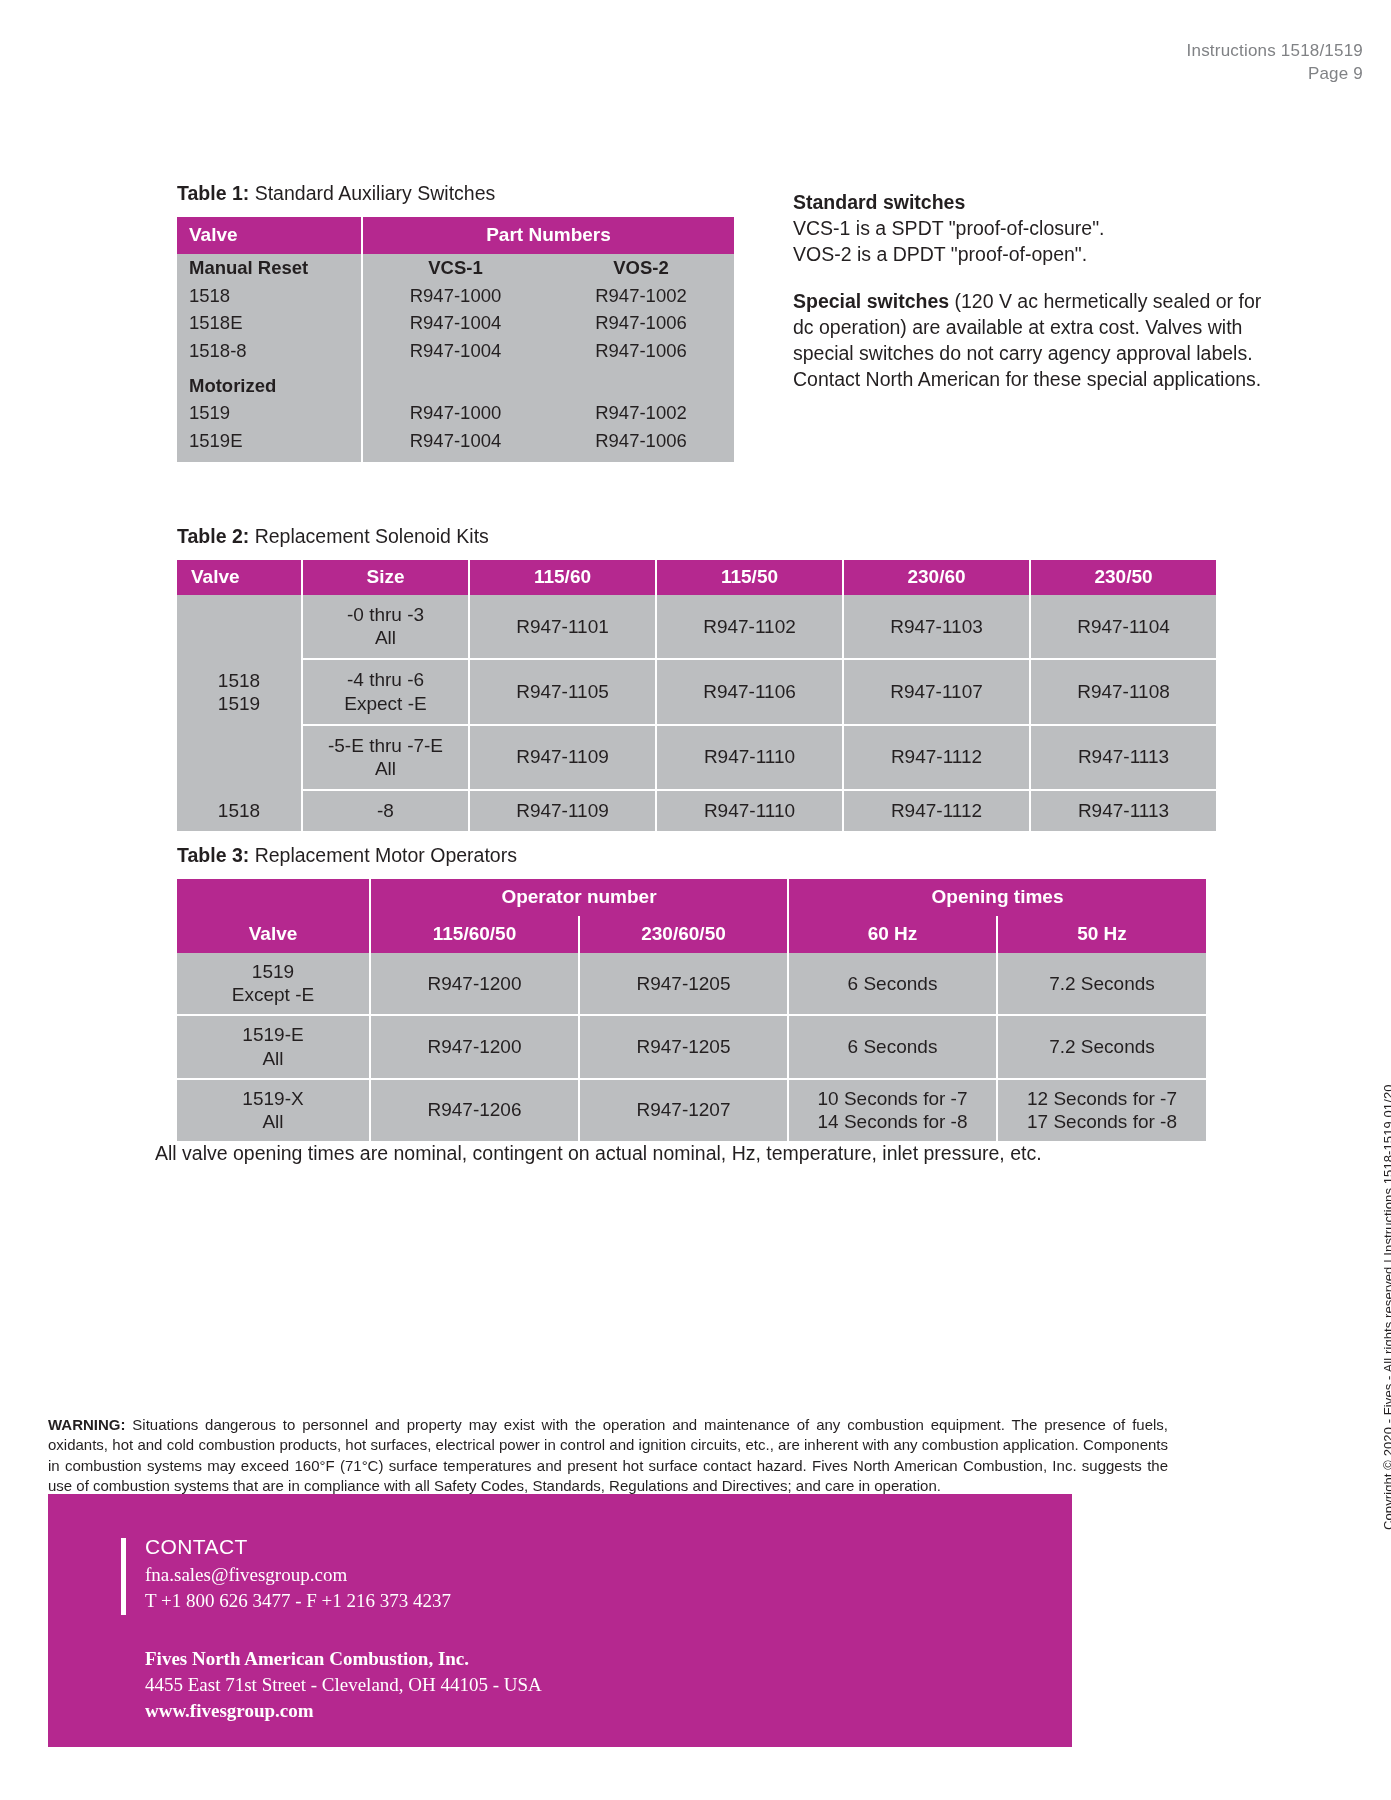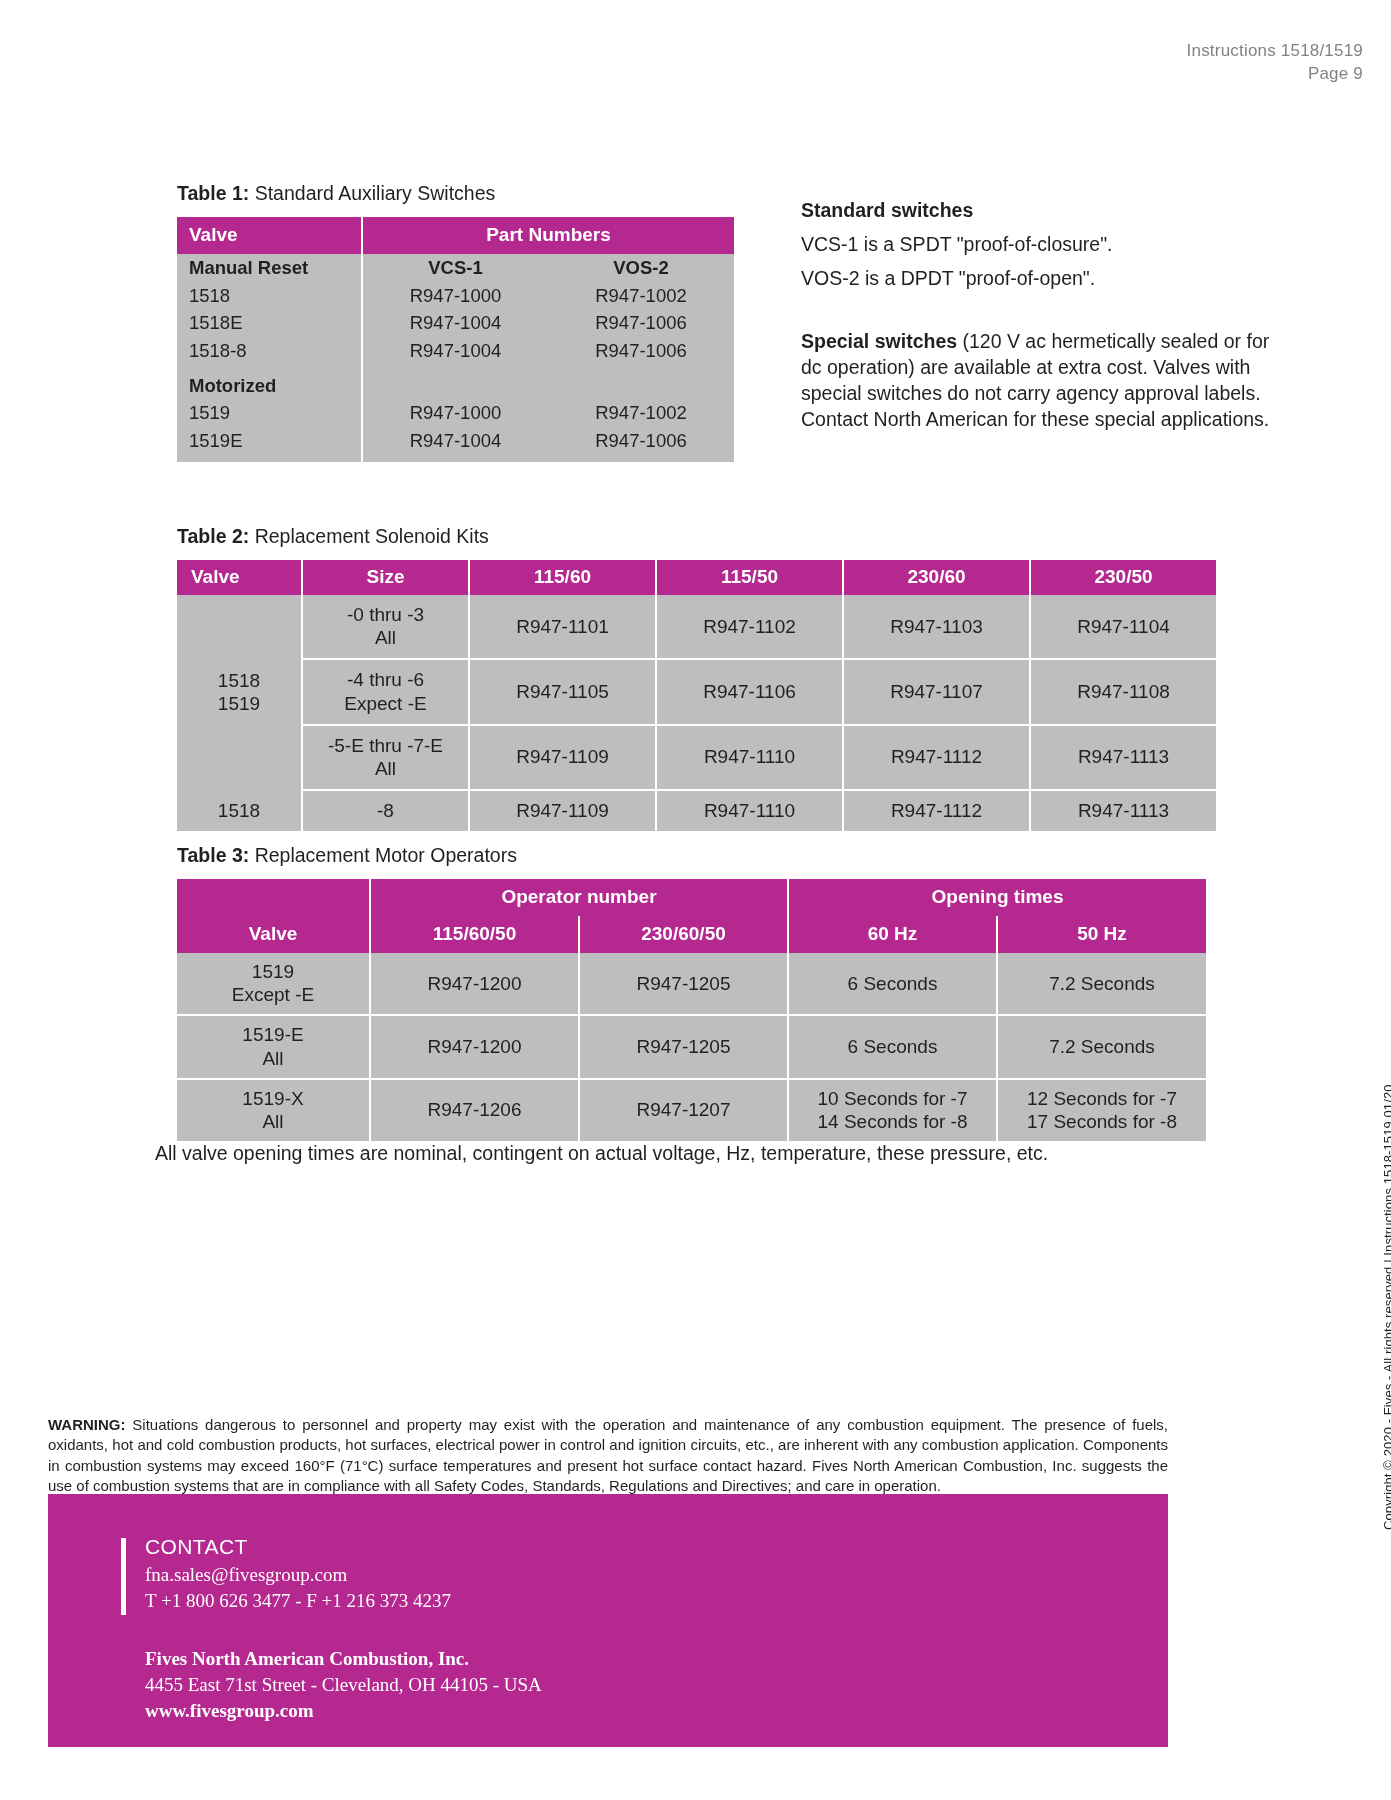--- a/index.html
+++ b/index.html
@@ -72,21 +72,21 @@
   
   .side-note {
     position: absolute;
     left: 793px;
     top: 190px;
     width: 490px;
     font-size: 19.5px;
     line-height: 1.33;
     color: #231f20;
   }
-  .side-note p { margin: 8px; }
+  .side-note p { margin: 0; }
   .side-note .gap { height: 21px; }
   .side-note b { font-weight: bold; }
 
   
   .t2-wrap {
     position: absolute;
     left: 177px;
     top: 525px;
     width: 1020px;
   }
@@ -174,21 +174,21 @@
     color: #231f20;
     text-align: justify;
   }
   .warning b { font-weight: bold; }
 
   
   .footer {
     position: absolute;
     left: 48px;
     top: 1494px;
-    width: 1120px;
+    width: 1024px;
     height: 253px;
     background: #b5288f;
     overflow: hidden;
   }
   .contact-block {
     position: absolute;
     left: 73px;
     top: 41px;
   }
   .contact-rule {
@@ -469,21 +469,21 @@
         </td>
         <td>
           <div>12 Seconds for -7</div>
           <div>17 Seconds for -8</div>
         </td>
       </tr>
     </tbody>
   </table>
 </div>
 
-<div class="t3-footnote">All valve opening times are nominal, contingent on actual voltage, Hz,  temperature, these pressure, etc.</div>
+<div class="t3-footnote">All valve opening times are nominal, contingent on actual nominal, Hz,  temperature, inlet pressure, etc.</div>
 
 <div class="warning">
   <b>WARNING:</b><span> Situations dangerous to personnel and property may exist with the operation and maintenance of any combustion equipment. The presence of fuels, oxidants, hot and cold combustion products, hot surfaces, electrical power in control and ignition circuits, etc., are inherent with any combustion application. Components in combustion systems may exceed 160°F (71°C) surface temperatures and present hot surface contact hazard. Fives North American Combustion, Inc. suggests the use of combustion systems that are in compliance with all Safety Codes, Standards, Regulations and Directives; and care in operation.</span>
 </div>
 
 <div class="footer">
   <div class="contact-block">
     <div class="contact-rule"></div>
     <div class="contact-lines">
       <div class="contact-title">CONTACT</div>

